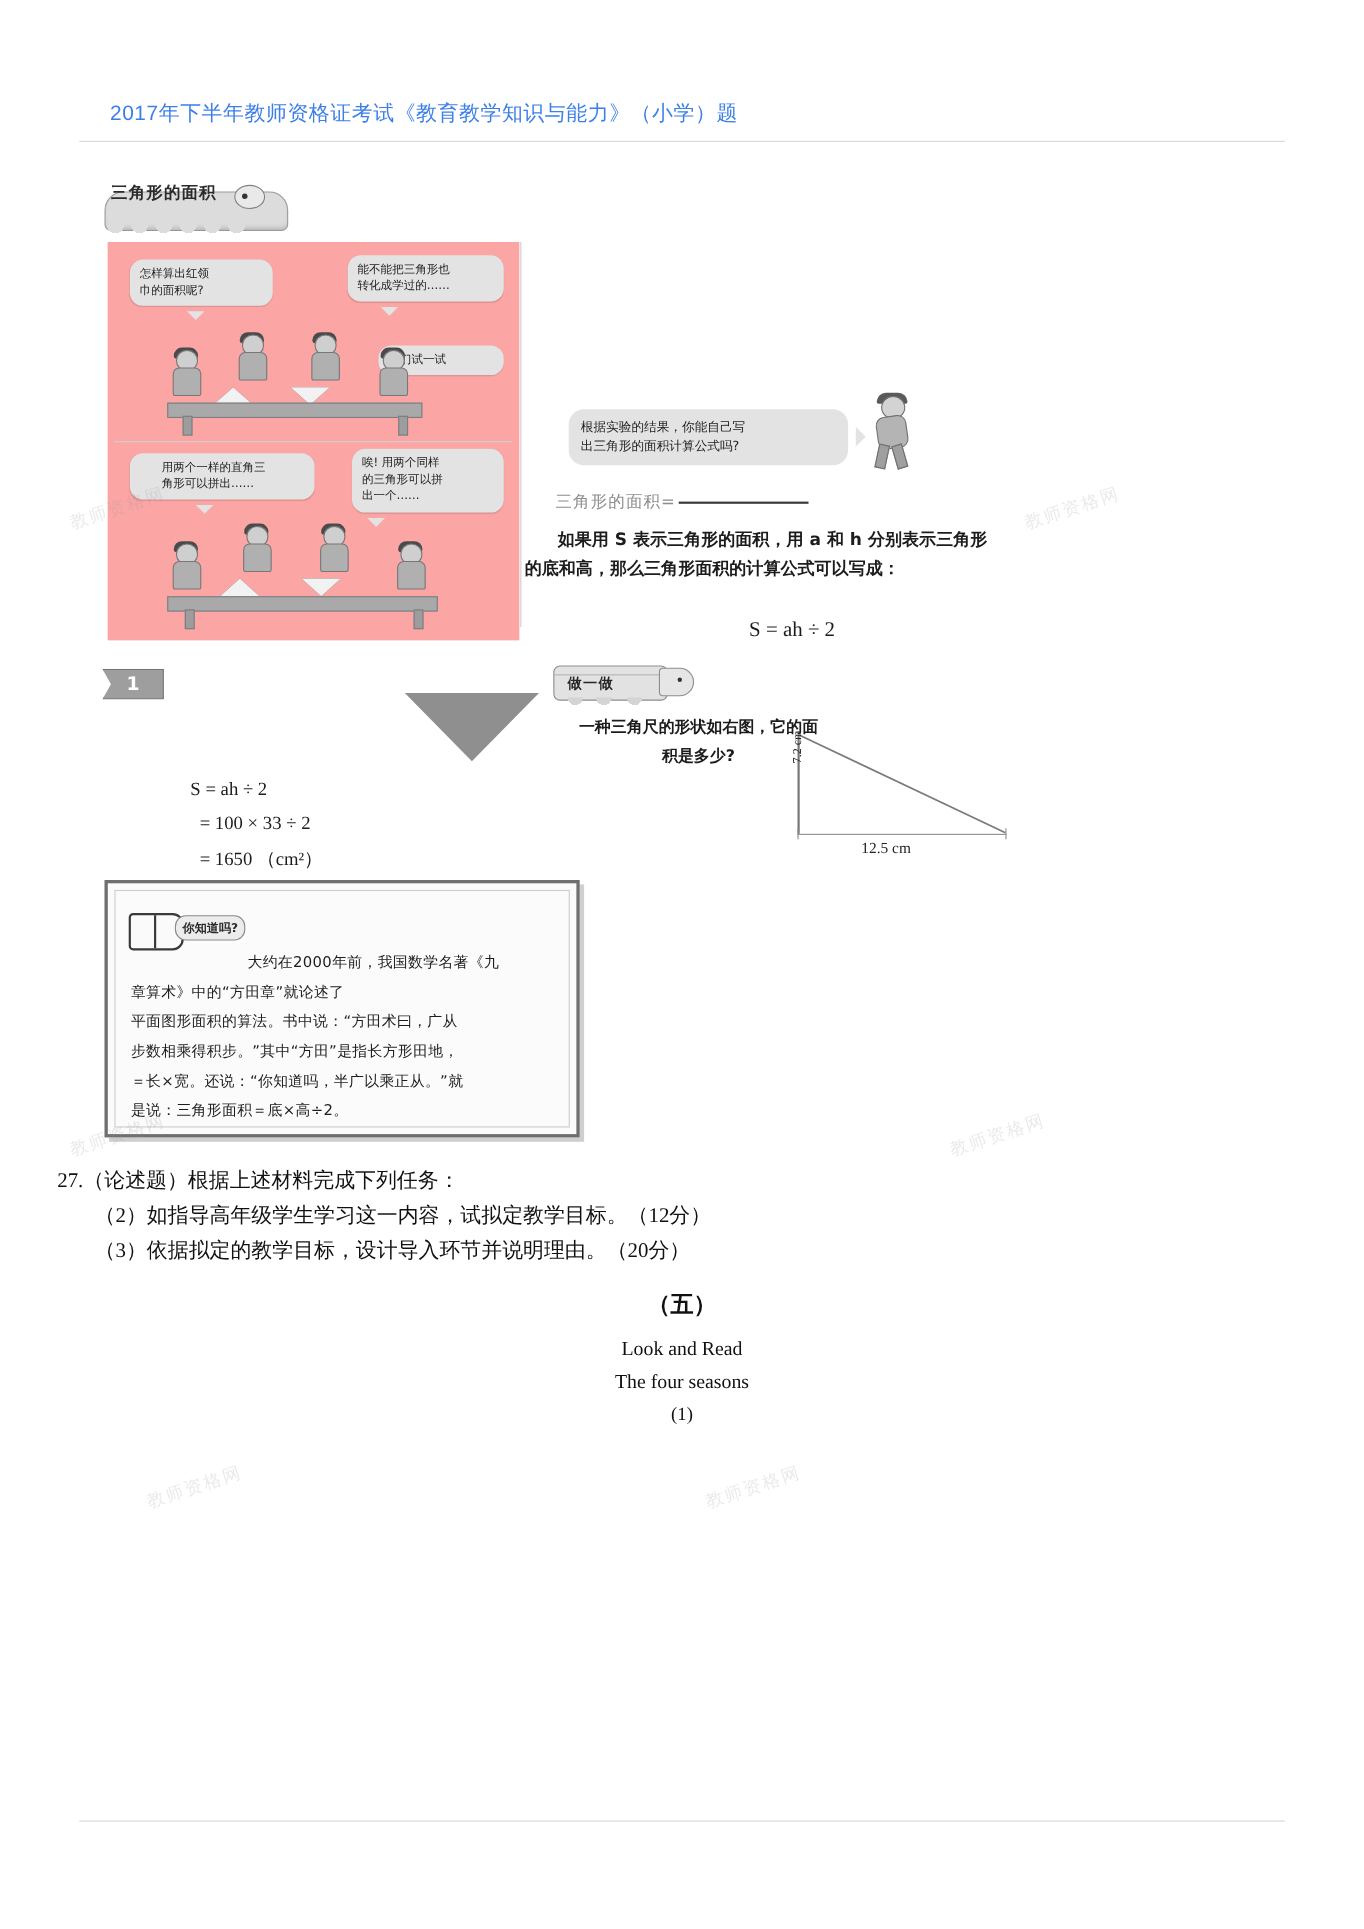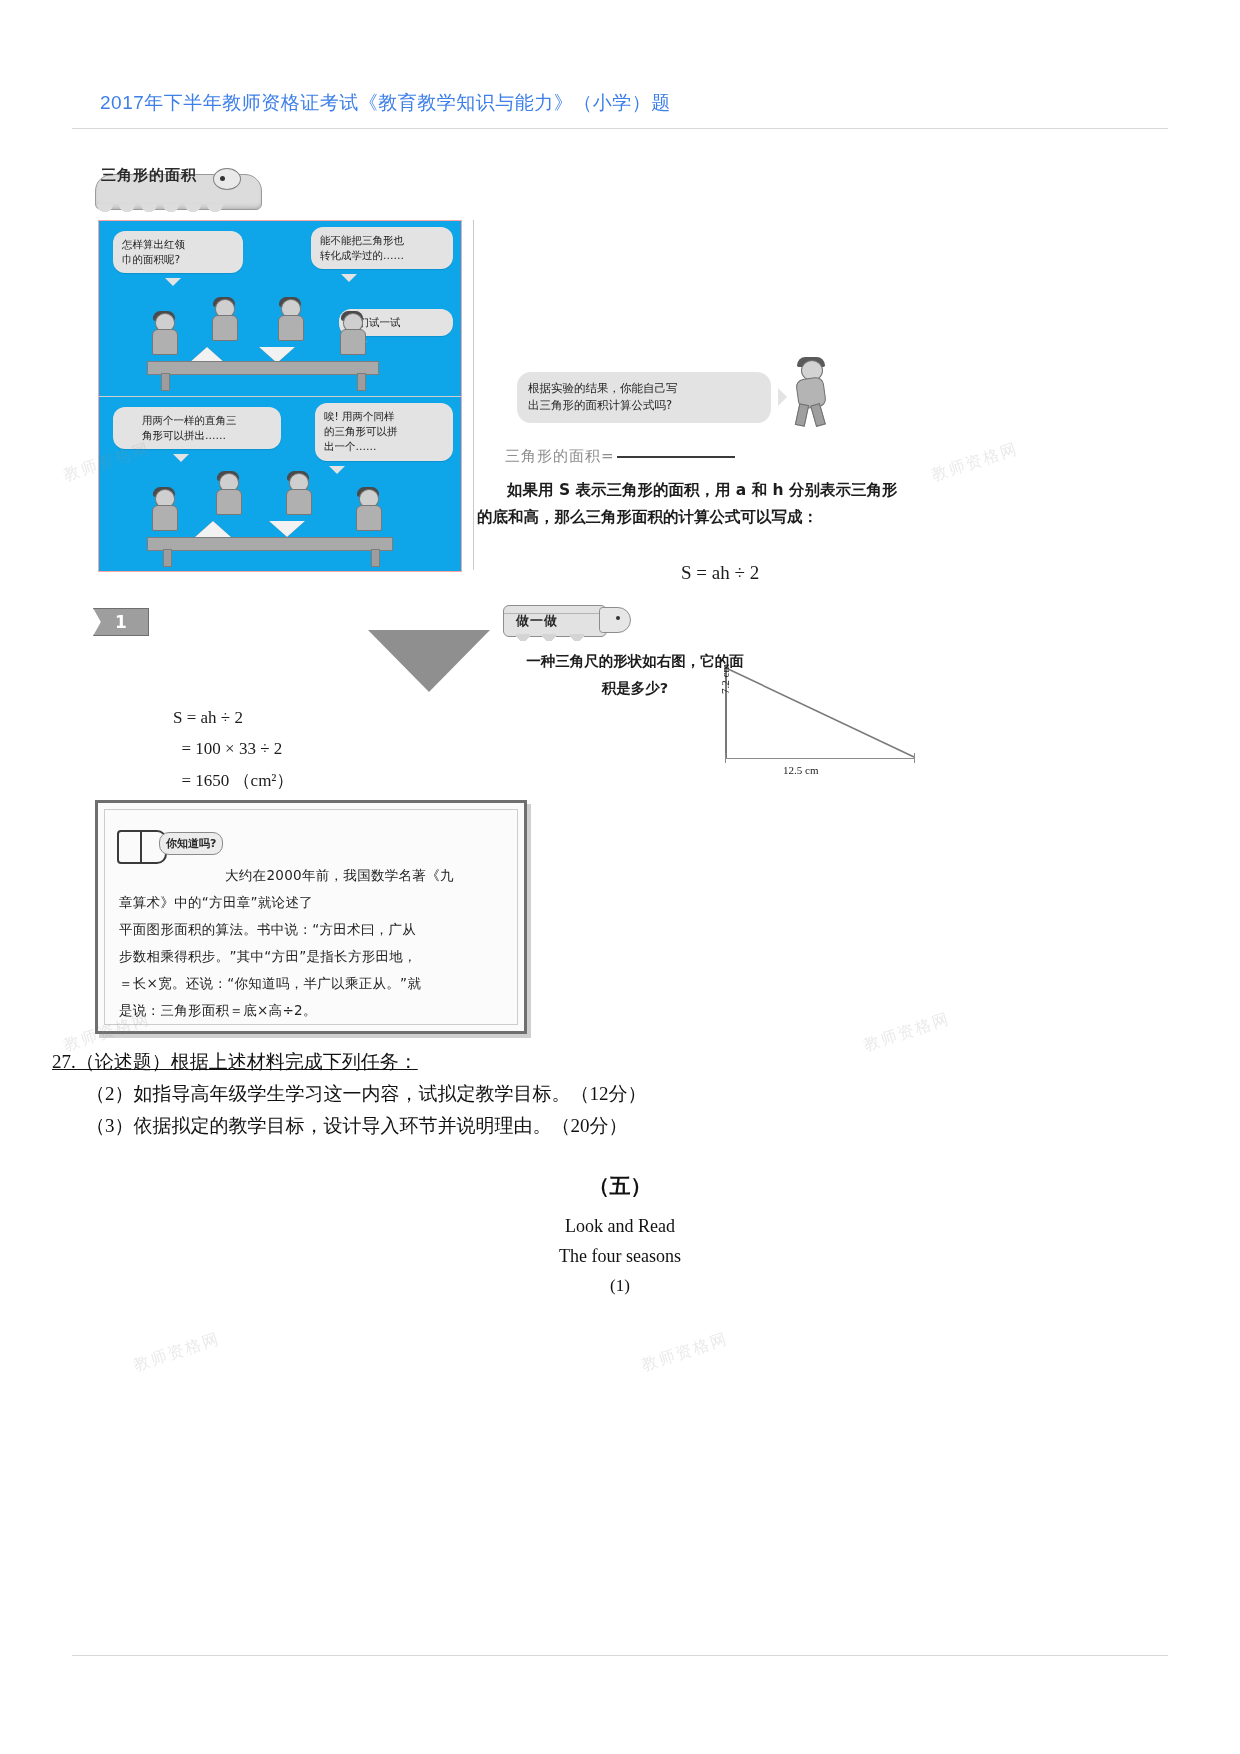--- a/index.html
+++ b/index.html
@@ -115,22 +115,22 @@
       radial-gradient(circle at 120px 0, #dcdcdc 8px, transparent 8px);
   }
 
   
   .comic {
     position: absolute;
     left: 13px;
     top: 60px;
     width: 362px;
     height: 350px;
-    border: 1px solid #fca5a5;
-    background: #0ea5e9;
+    border: 6px solid #fca5a5;
+    background: #fca5a5;
   }
   .comic-divider {
     position: absolute;
     left: 0;
     top: 175px;
     width: 100%;
     height: 1px;
     background: #cfcfcf;
   }
   .bubble {
@@ -457,21 +457,21 @@
     color: #222;
     transform: rotate(-90deg);
     transform-origin: left top;
     white-space: nowrap;
   }
   .ruler .dim-h {
     position: absolute;
     left: 58px;
     top: 96px;
     font-family: "Liberation Serif", serif;
-    font-size: 11px;
+    font-size: 14px;
     color: #222;
     white-space: nowrap;
   }
   .ruler .base-line {
     position: absolute;
     left: 0; top: 90px;
     width: 190px; height: 1px;
     background: #8b8b8b;
   }
   .ruler .tick-l, .ruler .tick-r {
@@ -554,21 +554,21 @@
   
   .q-block {
     position: absolute;
     left: 52px;
     top: 1048px;
     width: 1100px;
     font-family: "Liberation Serif", "DejaVu Serif", serif;
     font-size: 19px;
     color: #111;
   }
-  .q-main { margin: 1px 0 6px 0; text-decoration: underline; }
+  .q-main { margin: 12px 0 6px 0; }
   .q-sub {
     margin: 0 0 6px 0;
     padding-left: 34px;
   }
 
   
   .section-five {
     position: absolute;
     left: 0;
     top: 1172px;

